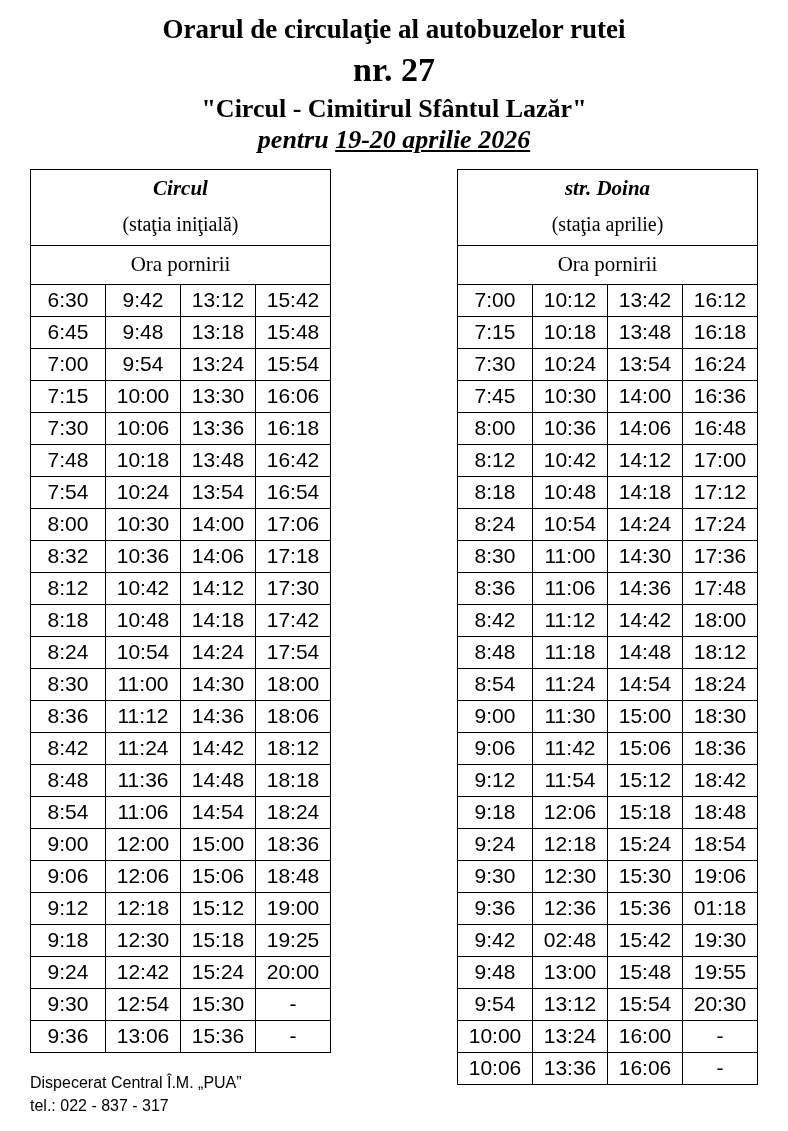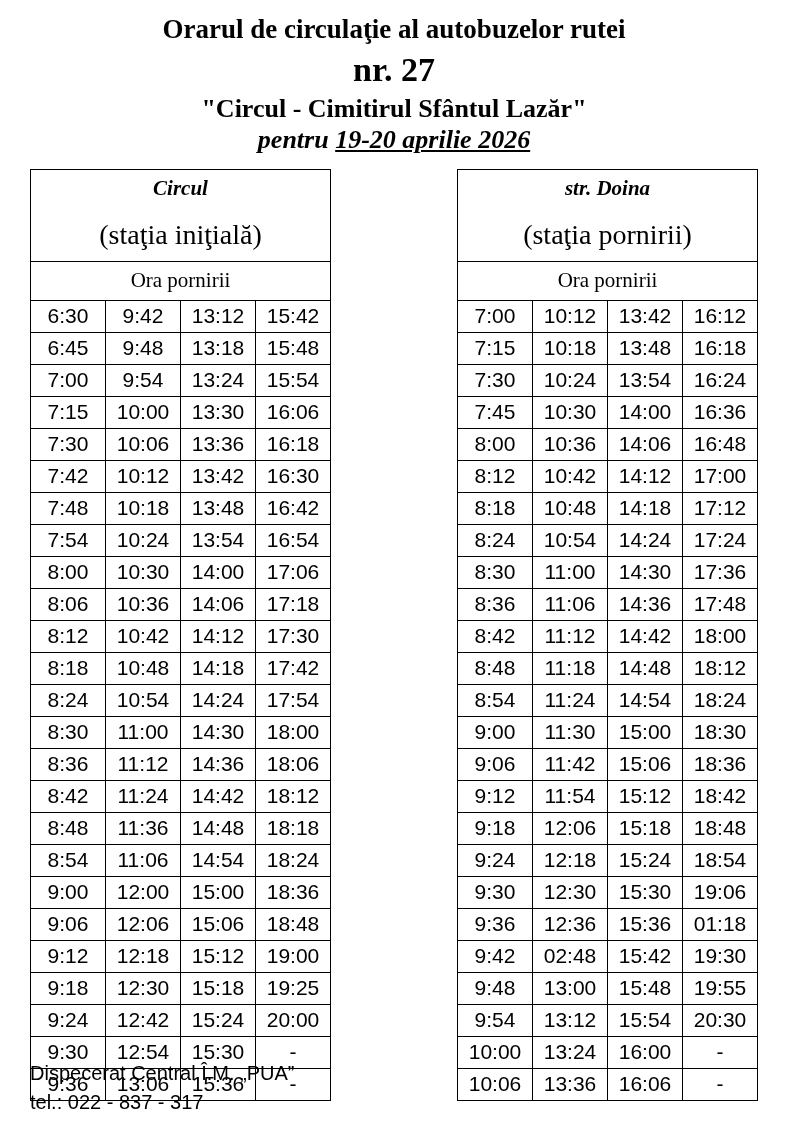--- a/index.html
+++ b/index.html
@@ -82,36 +82,36 @@
     padding: 6px 0 9px 0 !important;
     line-height: 1.22;
   }
   .head-name {
     font-size: 21px;
     font-weight: bold;
     font-style: italic;
     display: block;
   }
   .head-sub {
-    font-size: 28px;
+    font-size: 20px;
     display: block;
-    margin-top: 16px;
+    margin-top: 10px;
   }
   .ora-cell {
     font-family: "Liberation Serif", serif !important;
     font-size: 21px !important;
     font-weight: bold;
     padding: 6px 0 7px 0 !important;
   }
   .footer {
     position: absolute;
     left: 30px;
     bottom: 14px;
     font-family: "Liberation Sans", sans-serif;
-    font-size: 20px;
+    font-size: 16px;
     line-height: 1.45;
   }
 </style>
 </head>
 <body>
 
 <div class="page">
 
   <div class="title-block">
     <div class="title-line1">Orarul de circulaţie al autobuzelor rutei</div>
@@ -161,45 +161,39 @@
               <td>13:30</td>
               <td>16:06</td>
             </tr>
           <tr>
               <td>7:30</td>
               <td>10:06</td>
               <td>13:36</td>
               <td>16:18</td>
             </tr>
           <tr>
-              <td>7:42</td>
-              <td>10:12</td>
-              <td>13:42</td>
-              <td>16:30</td>
-            </tr>
-          <tr>
               <td>7:48</td>
               <td>10:18</td>
               <td>13:48</td>
               <td>16:42</td>
             </tr>
           <tr>
               <td>7:54</td>
               <td>10:24</td>
               <td>13:54</td>
               <td>16:54</td>
             </tr>
           <tr>
               <td>8:00</td>
               <td>10:30</td>
               <td>14:00</td>
               <td>17:06</td>
             </tr>
           <tr>
-              <td>8:06</td>
+              <td>8:32</td>
               <td>10:36</td>
               <td>14:06</td>
               <td>17:18</td>
             </tr>
           <tr>
               <td>8:12</td>
               <td>10:42</td>
               <td>14:12</td>
               <td>17:30</td>
             </tr>
@@ -292,21 +286,21 @@
     </div>
 
     <div class="gap"></div>
 
     <div class="side">
       <table class="sched">
         <tbody>
           <tr>
             <td class="head-cell" colspan="4">
               <span class="head-name">str. Doina</span>
-              <span class="head-sub">(staţia pornirii)</span>
+              <span class="head-sub">(staţia aprilie)</span>
             </td>
           </tr>
           <tr>
             <td class="ora-cell" colspan="4">Ora pornirii</td>
           </tr>
           <tr>
               <td>7:00</td>
               <td>10:12</td>
               <td>13:42</td>
               <td>16:12</td>

